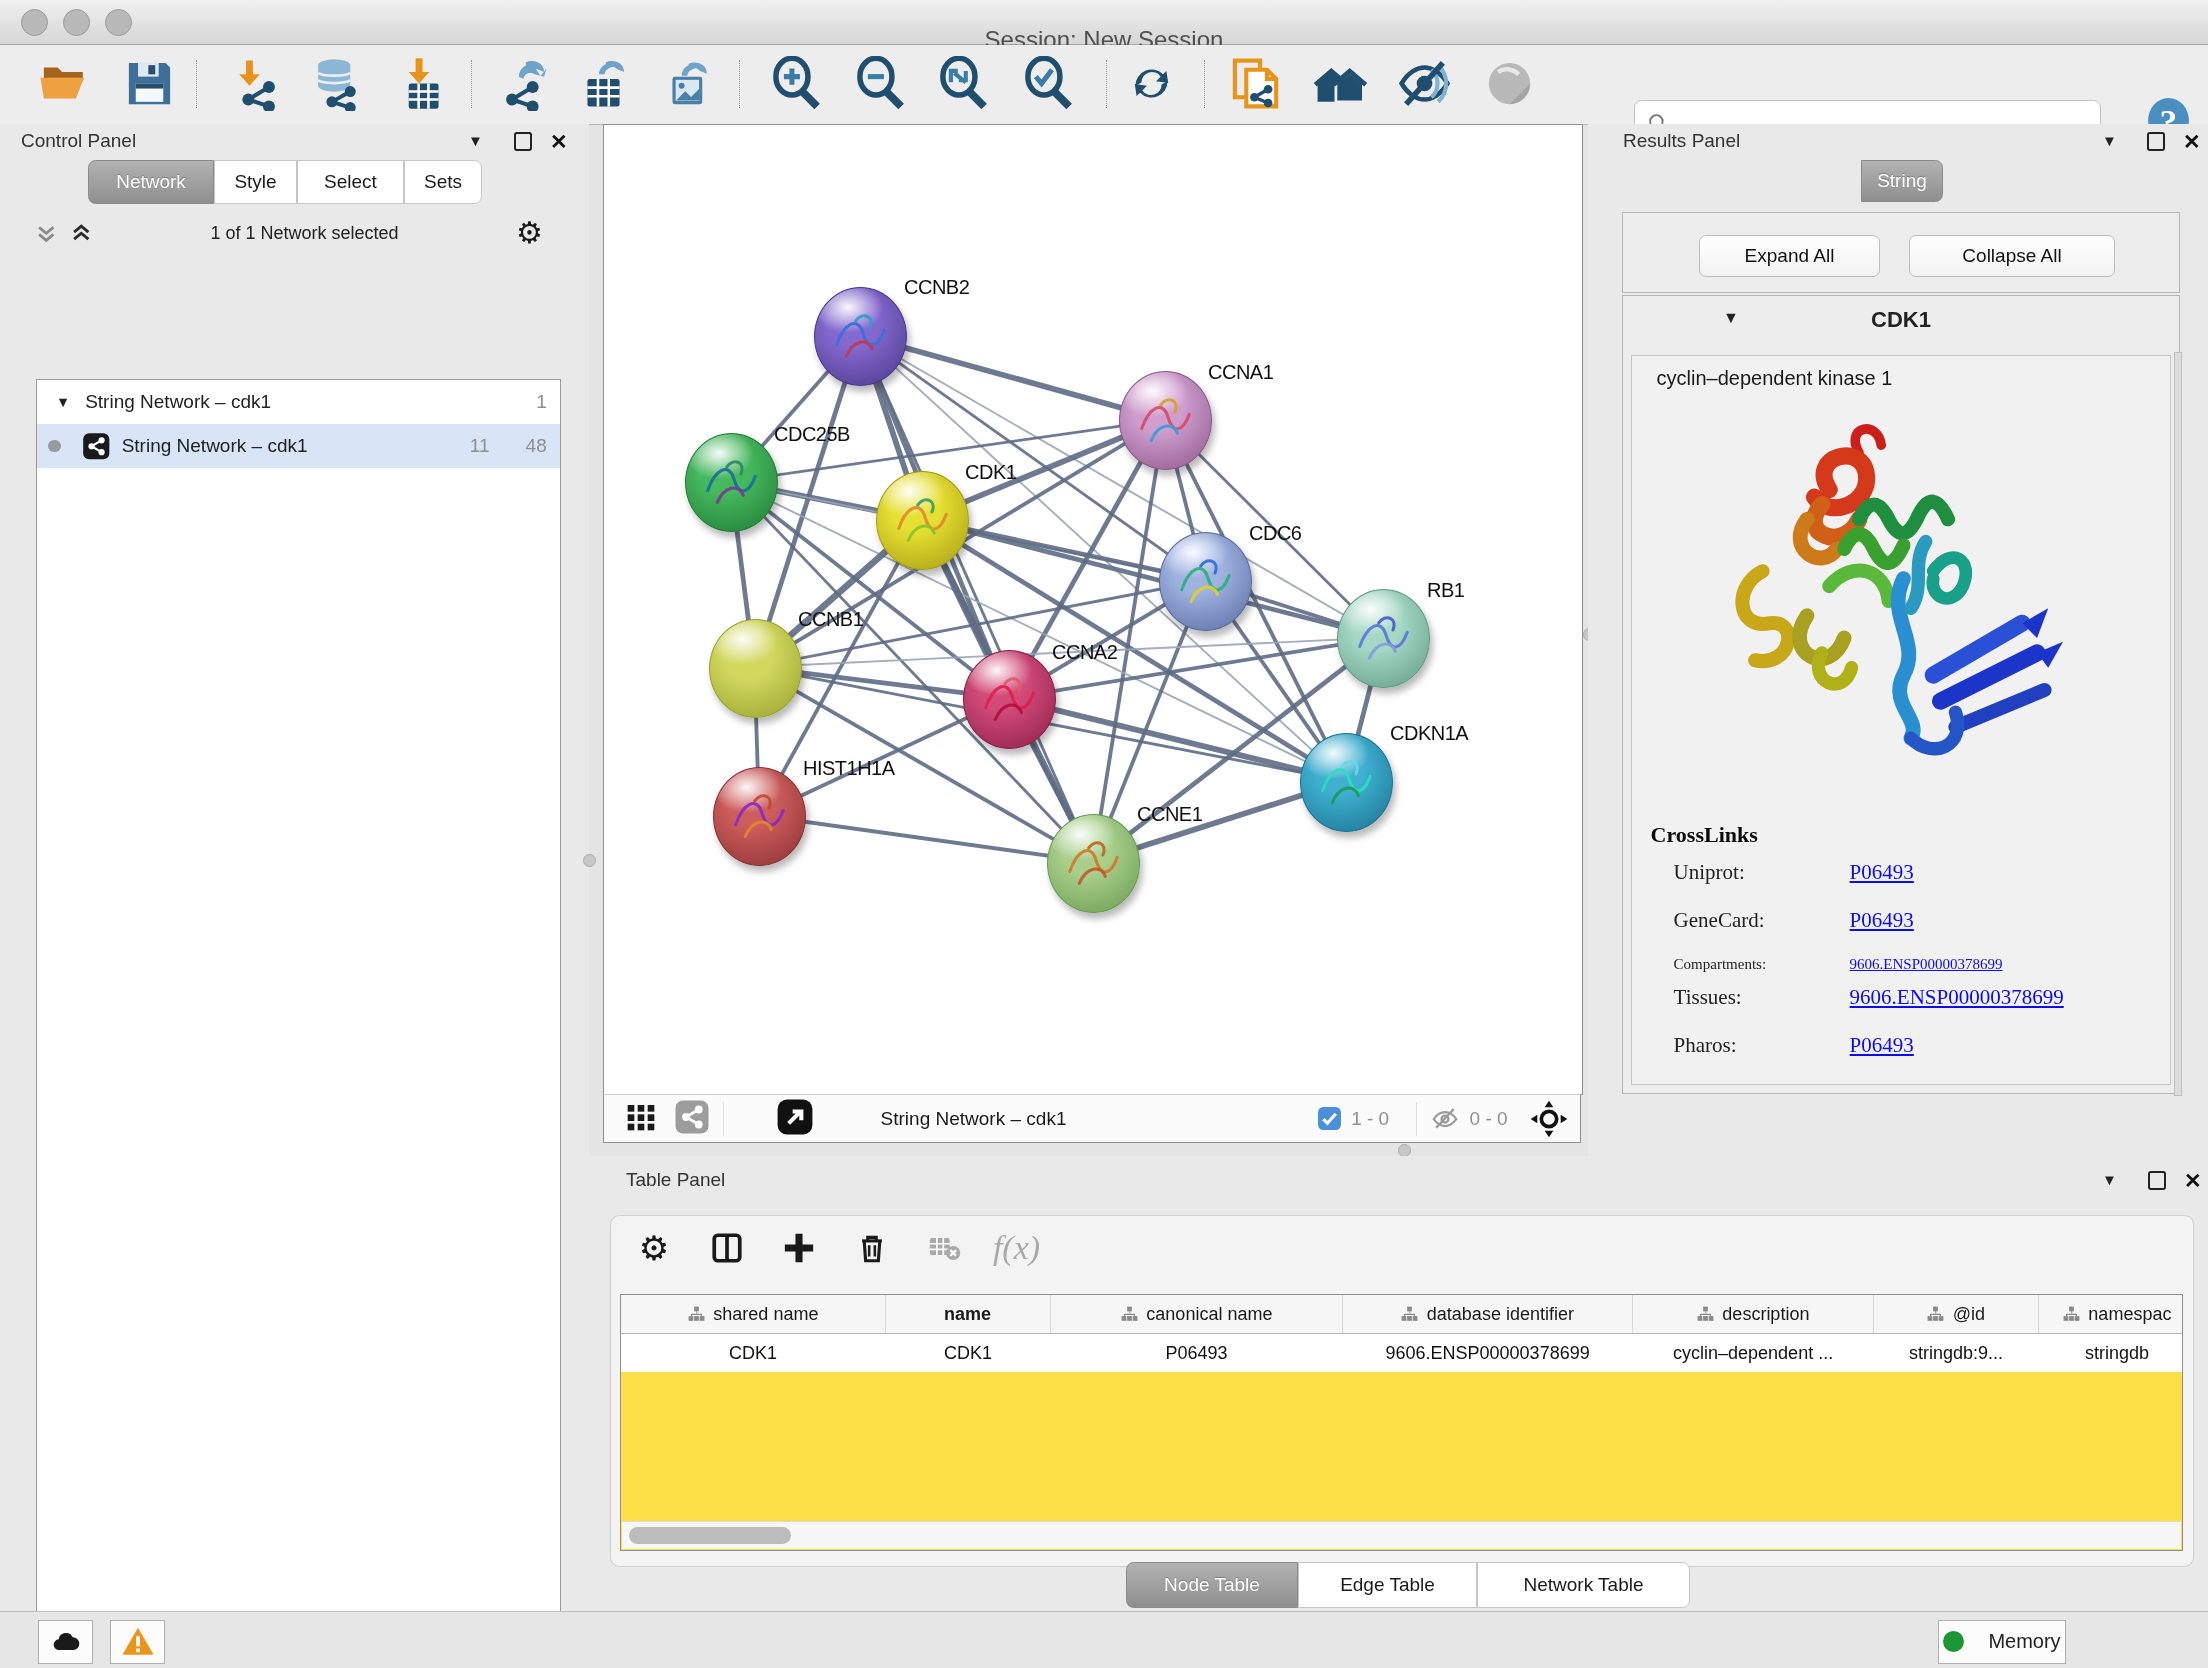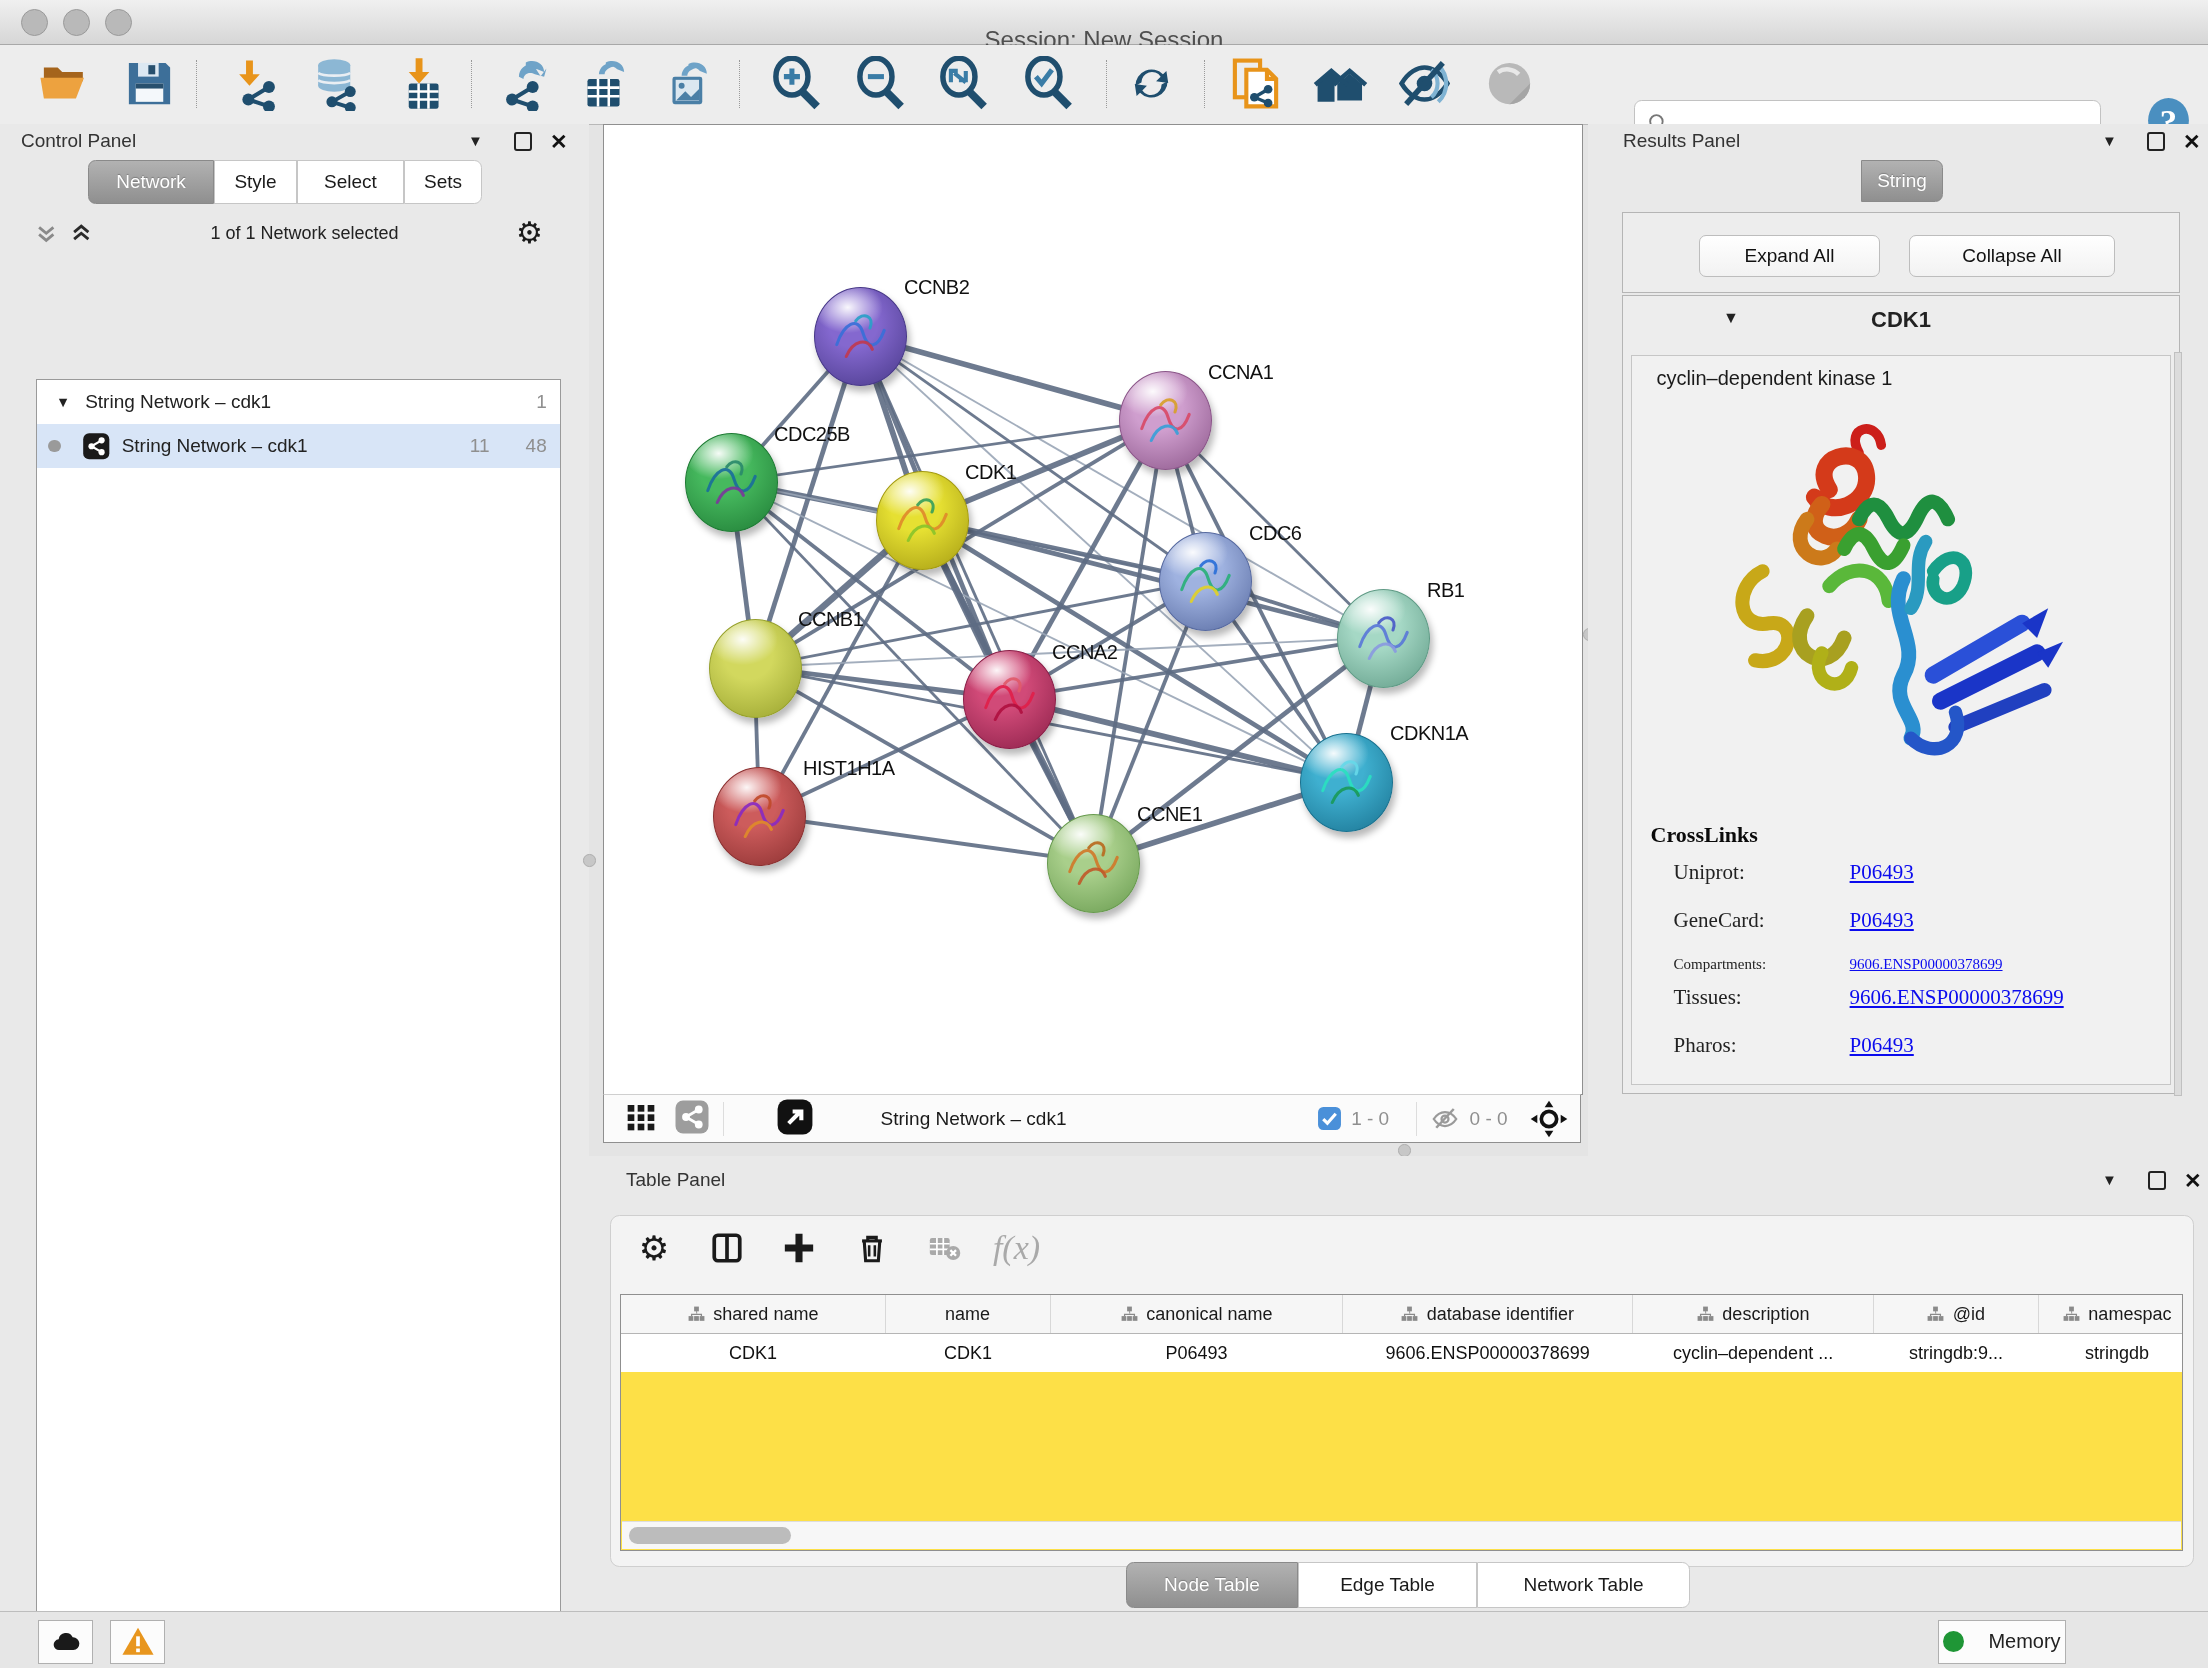--- a/index.html
+++ b/index.html
@@ -604,21 +604,21 @@
               <g fill="#8a8a8a">
                 <rect x="9" y="2" width="6" height="6"></rect>
                 <rect x="2" y="14" width="6" height="6"></rect>
                 <rect x="9" y="14" width="6" height="6"></rect>
                 <rect x="16" y="14" width="6" height="6"></rect>
                 <path d="M11.2 8h1.6v3H5v3h1.6v-1.4h10.8V14H19v-3h-6.8z"></path>
               </g>
             </svg>
             <span>shared name</span>
           </div>
-          <div class="th" style="width: 165px; flex: 0 0 165px;">
+          <div class="th" style="width: 165px; flex: 0 0 165px; font-weight: bold;">
             <span>name</span>
           </div>
           <div class="th" style="width: 292px; flex: 0 0 292px;">
             <svg width="19" height="19" viewBox="0 0 24 24">
               <g fill="#8a8a8a">
                 <rect x="9" y="2" width="6" height="6"></rect>
                 <rect x="2" y="14" width="6" height="6"></rect>
                 <rect x="9" y="14" width="6" height="6"></rect>
                 <rect x="16" y="14" width="6" height="6"></rect>
                 <path d="M11.2 8h1.6v3H5v3h1.6v-1.4h10.8V14H19v-3h-6.8z"></path>

